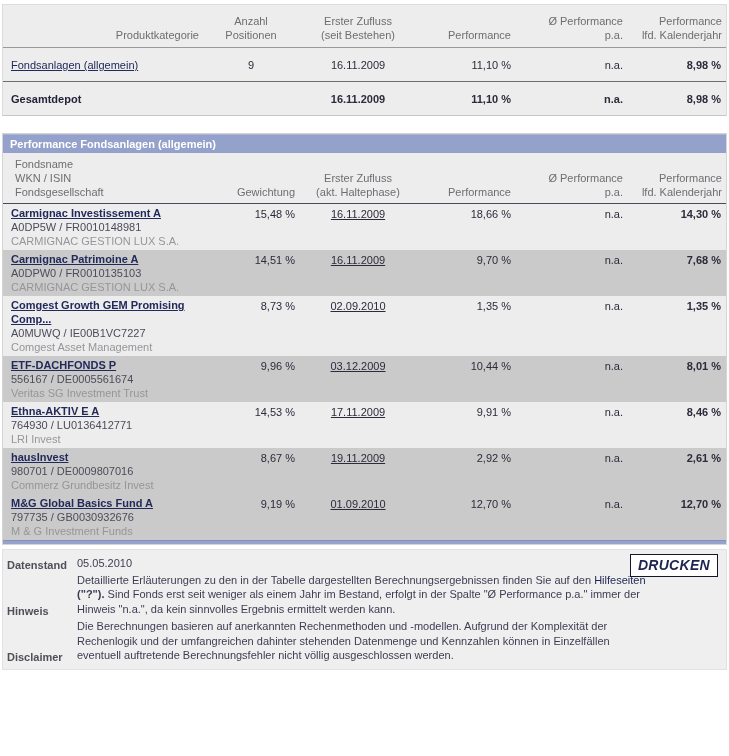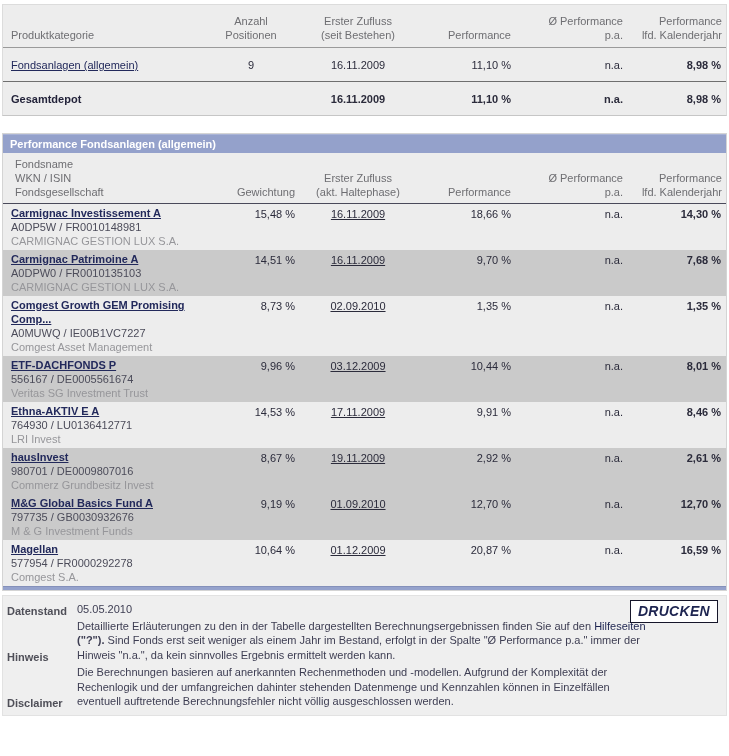--- a/index.html
+++ b/index.html
@@ -25,21 +25,21 @@
   col.c1 { width: 200px; } col.c2 { width: 96px; } col.c3 { width: 118px; }
   col.c4 { width: 98px; }  col.c5 { width: 112px; } col.c6 { width: 99px; }
 
   th {
     font-weight: normal; color: #6e6e72;
     vertical-align: bottom; text-align: right;
     padding: 4px 4px 5px 4px; line-height: 14px;
   }
   th .hl { display: block; }
   #summary-table th { padding-top: 9px; border-bottom: 1px solid #9a9a9a; }
-  #summary-table th.c1 { text-align: left; padding-left: 8px; }
+  #summary-table th.c1 { text-align: right; padding-left: 8px; }
   #summary-table th.c2 { text-align: center; }
   #summary-table th.c3 { text-align: center; }
   #summary-table td { padding: 11px 4px 10px 4px; vertical-align: middle; }
   #summary-table td.c1 { padding-left: 8px; text-align: left; }
   #summary-table td.c2 { text-align: center; }
   #summary-table td.c3 { text-align: center; }
   #summary-table td.c4, #summary-table td.c5, #summary-table td.c6 { text-align: right; }
   #summary-table td.c6 { font-weight: bold; padding-right: 5px; }
   #summary-table tr.total td { border-top: 1px solid #6f6f6f; font-weight: bold; }
   a.cat-link { color: #22295b; text-decoration: underline; cursor: pointer; }
@@ -291,32 +291,20 @@
       <div class="wkn">797735 / GB0030932676</div>
       <div class="company">M &amp; G Investment Funds</div>
     </td>
     <td class="c2">9,19 %</td>
     <td class="c3"><a class="date-link">01.09.2010</a></td>
     <td class="c4">12,70 %</td>
     <td class="c5">n.a.</td>
     <td class="c6">12,70 %</td>
   </tr>
 
-  <tr>
-    <td class="c1">
-      <div><a class="fund-link">Magellan</a></div>
-      <div class="wkn">577954 / FR0000292278</div>
-      <div class="company">Comgest S.A.</div>
-    </td>
-    <td class="c2">10,64 %</td>
-    <td class="c3"><a class="date-link">01.12.2009</a></td>
-    <td class="c4">20,87 %</td>
-    <td class="c5">n.a.</td>
-    <td class="c6">16,59 %</td>
-  </tr>
 </tbody>
     </table>
     <div class="bottom-strip"></div>
   </section>
 
   <section id="footer-section">
     <button id="print-btn">DRUCKEN</button>
     <div class="f-row">
       <div class="f-label">Datenstand</div>
       <div class="f-text">05.05.2010</div>

